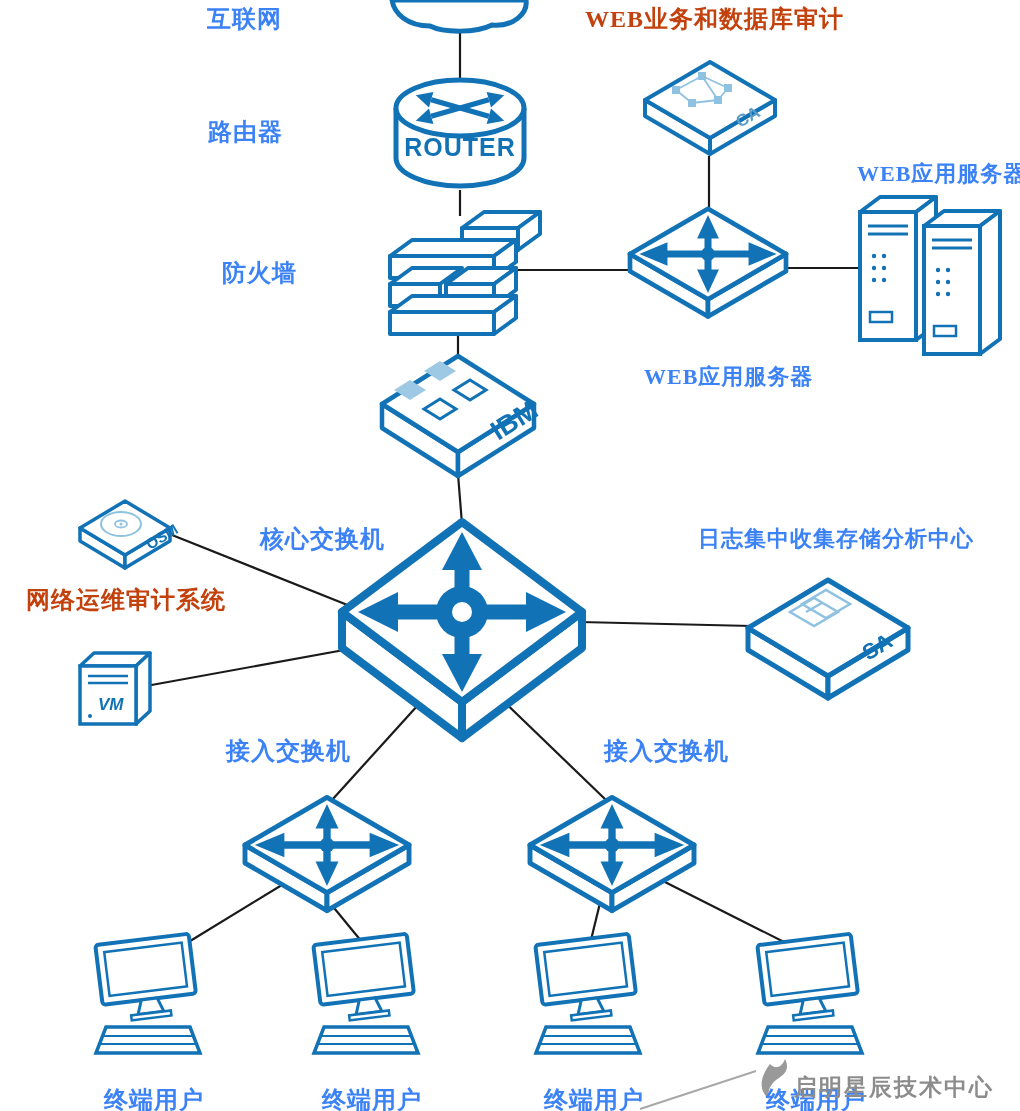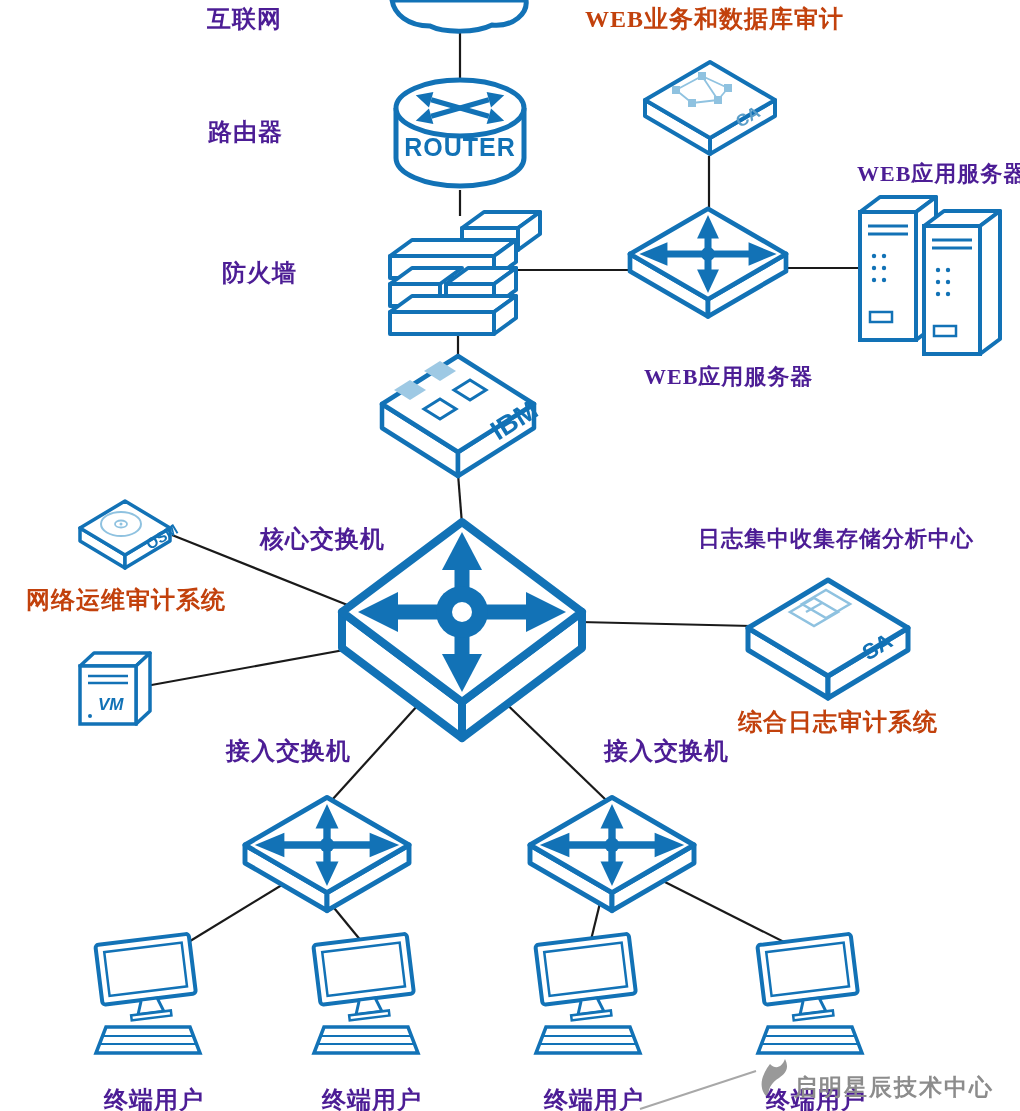--- a/index.html
+++ b/index.html
@@ -1,19 +1,19 @@
 <!DOCTYPE html>
 <html><head>
 <meta charset="utf-8">
 <style>
   html,body{margin:0;padding:0;background:#fff;}
   .stage{position:relative;width:1020px;height:1111px;background:#fff;overflow:hidden;
          font-family:"Liberation Serif","DejaVu Serif",serif;}
   .canvas{position:absolute;left:0;top:0;}
-  .lbl{position:absolute;font-weight:700;font-size:24px;color:#4c1d95;white-space:nowrap;letter-spacing:1px;}
+  .lbl{position:absolute;font-weight:700;font-size:24px;color:#3b82f6;white-space:nowrap;letter-spacing:1px;}
   .lbl.red{color:#c2410c;}
   .lbl.sm{font-size:22px;}
   .watermark-text{position:absolute;color:#8c8c8c;font-size:23px;font-weight:700;
          font-family:"Liberation Sans","DejaVu Sans",sans-serif;letter-spacing:2px;}
 </style>
 </head>
 <body>
 
 <div class="stage">
 
@@ -211,21 +211,20 @@
 
 <div class="lbl" style="left:207px;top:3px">互联网</div>
 <div class="lbl red" style="left:585px;top:3px">WEB业务和数据库审计</div>
 <div class="lbl" style="left:208px;top:116px">路由器</div>
 <div class="lbl sm" style="left:857px;top:159px">WEB应用服务器</div>
 <div class="lbl" style="left:222px;top:257px">防火墙</div>
 <div class="lbl sm" style="left:644px;top:362px">WEB应用服务器</div>
 <div class="lbl" style="left:260px;top:523px">核心交换机</div>
 <div class="lbl sm" style="left:698px;top:524px">日志集中收集存储分析中心</div>
 <div class="lbl red" style="left:26px;top:584px">网络运维审计系统</div>
-<div class="lbl red" style="left:738px;top:706px">综合日志审计系统</div>
 <div class="lbl" style="left:226px;top:735px">接入交换机</div>
 <div class="lbl" style="left:604px;top:735px">接入交换机</div>
 <div class="lbl" style="left:104px;top:1084px">终端用户</div>
 <div class="lbl" style="left:322px;top:1084px">终端用户</div>
 <div class="lbl" style="left:544px;top:1084px">终端用户</div>
 <div class="lbl" style="left:766px;top:1084px">终端用户</div>
 
 <div class="watermark-text" style="left:794px;top:1072px">启明星辰技术中心</div>
 
 </div>

